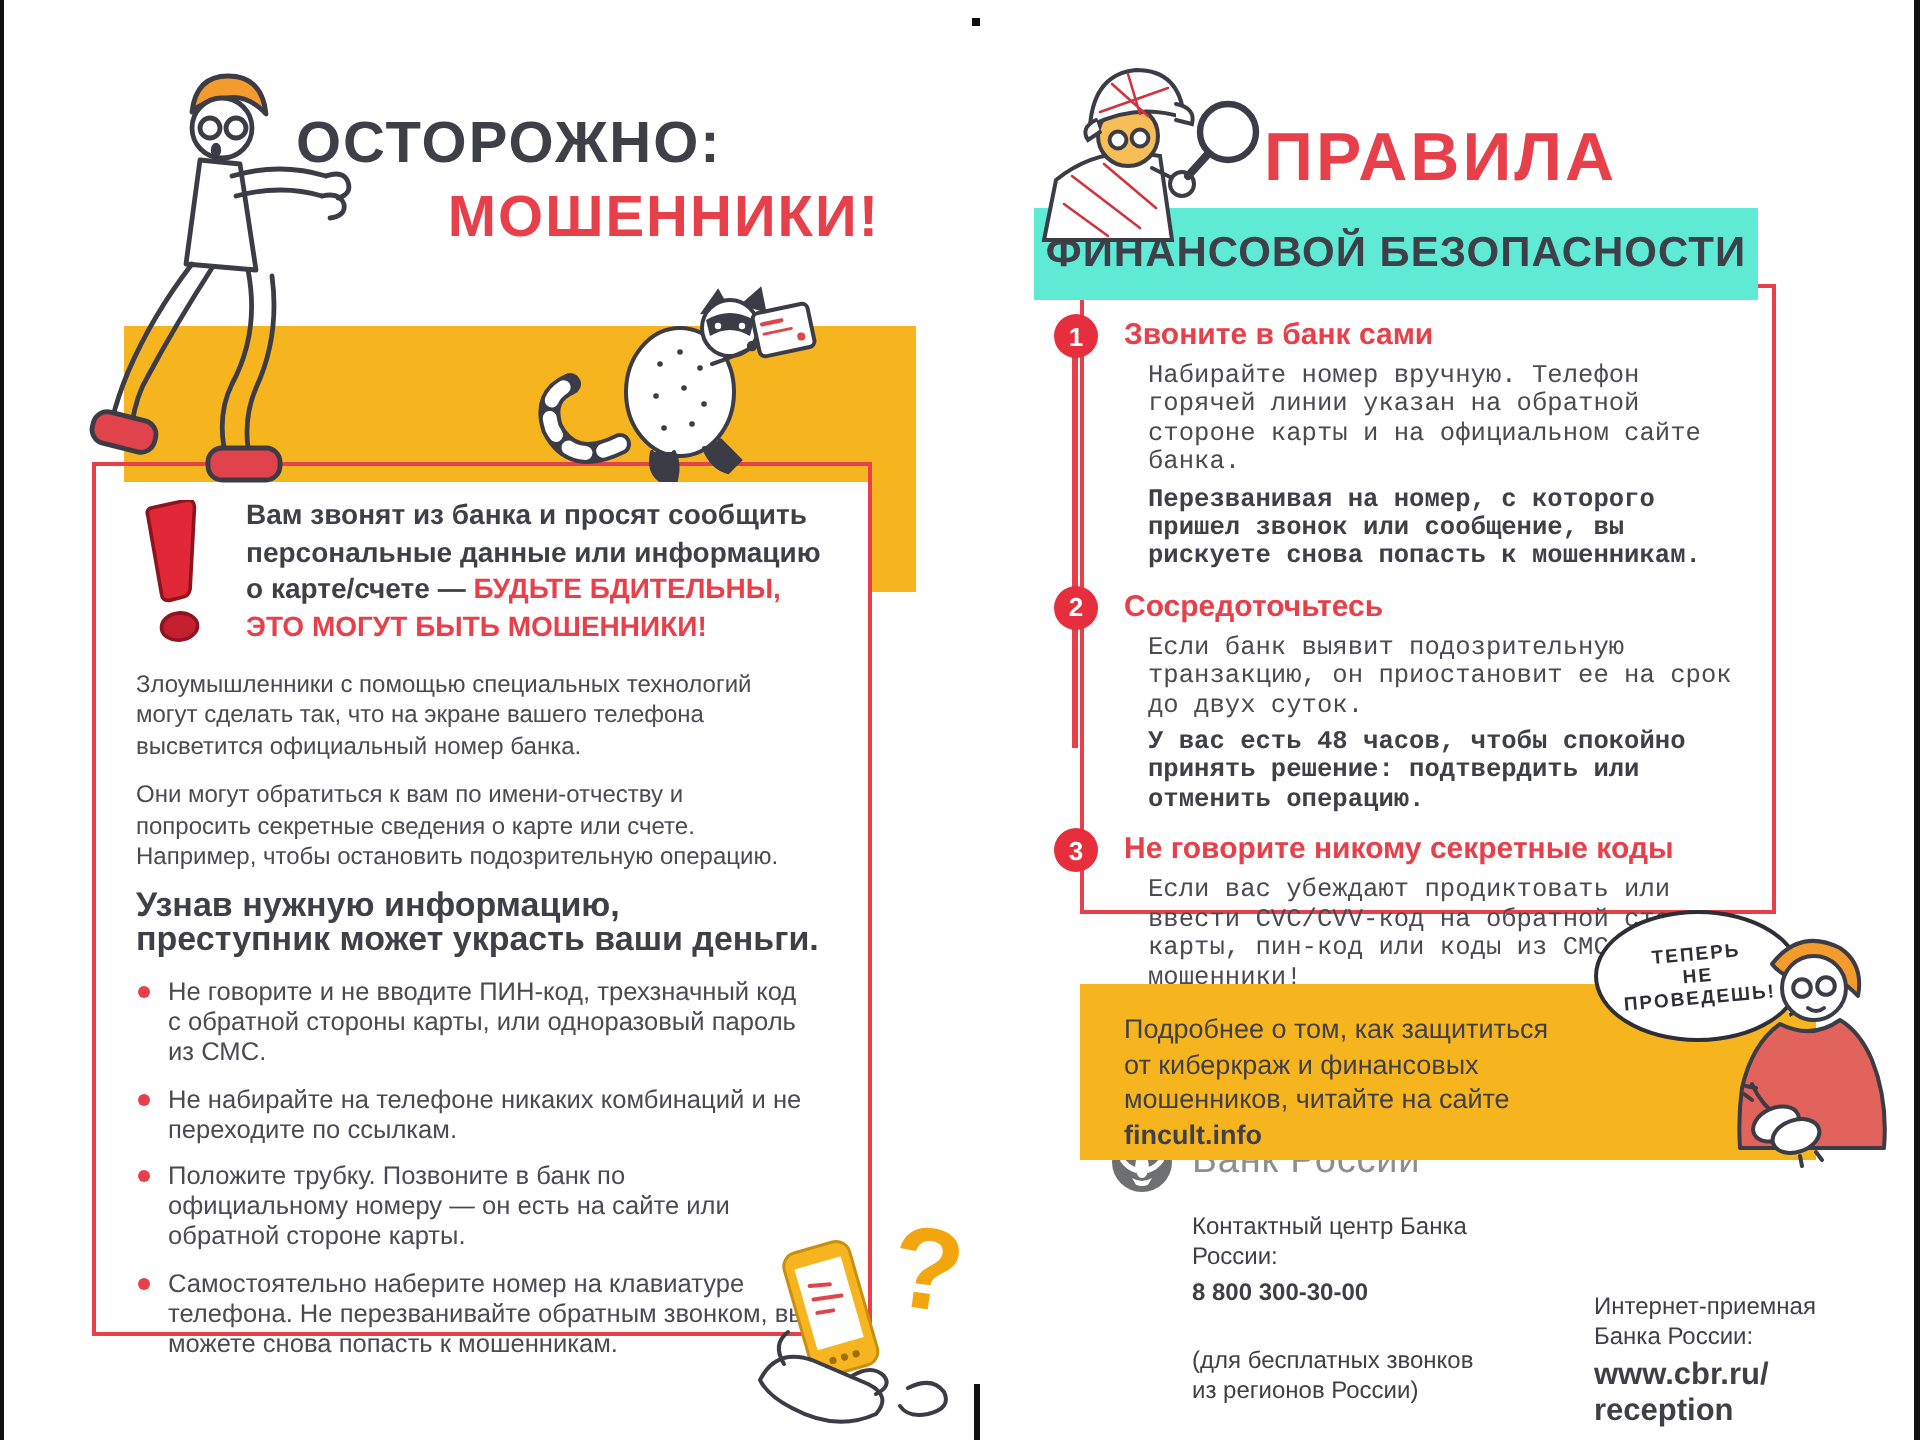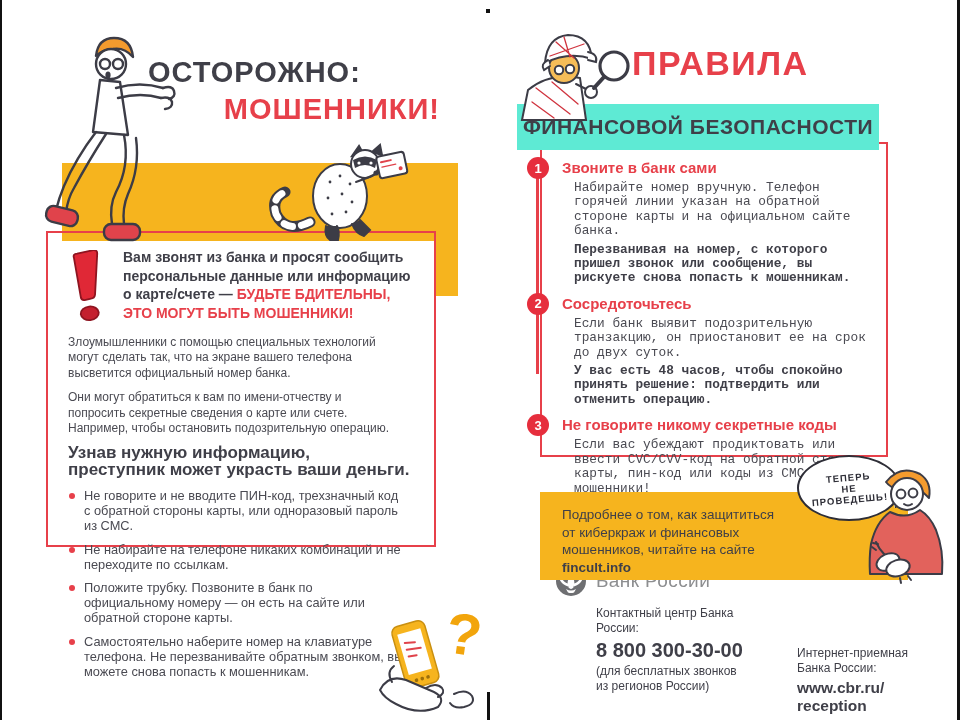--- a/index.html
+++ b/index.html
@@ -14,39 +14,39 @@
   .fold-dot { left:486px; top:9px; width:4px; height:4px; background:#111; }
   .fold-line { left:487px; top:692px; width:3px; height:28px; background:#111; }
 
   
   .l-title { left:148px; top:56px; width:292px; font-weight:700; font-size:29px; letter-spacing:1px; color:#3f3f48; line-height:1.15; }
   .l-title .t2 { text-align:right; color:#e7404a; margin-top:4px; }
 
   .l-band { left:62px; top:163px; width:396px; height:78px; background:#f6b41e; }
   .l-band-overhang { left:436px; top:163px; width:22px; height:133px; background:#f6b41e; }
 
-  .l-box { left:46px; top:231px; width:390px; height:316px; border:2px solid #e7404a; background:transparent; padding:15px 20px 0 20px; z-index:2; }
+  .l-box { left:46px; top:231px; width:390px; height:437px; border:2px solid #e7404a; background:transparent; padding:15px 20px 0 20px; z-index:2; }
   .l-headrow { display:flex; gap:15px; margin-bottom:9px; }
   .l-exicon { flex:none; width:40px; height:76px; margin-top:2px; }
   .l-heading { font-size:14px; line-height:18.5px; font-weight:700; color:#3f3f48; max-width:292px; }
   .l-heading .red { color:#e7404a; }
   .l-para { font-size:12px; line-height:15.4px; color:#4a4a52; margin:0 0 9px 0; max-width:322px; }
   .l-sec { font-size:15px; font-weight:700; color:#e7404a; margin:12px 0 7px 0; letter-spacing:.2px; }
   .l-lead { font-size:17px; line-height:16.8px; font-weight:700; color:#3f3f48; margin:0 0 9px 0; max-width:342px; }
   .l-bullets { list-style:none; }
   .l-bullets li { position:relative; font-size:12.8px; line-height:15.2px; color:#4a4a52; padding-left:16px; margin-bottom:8px; max-width:336px; }
   .l-bullets li::before { content:""; position:absolute; left:1px; top:5px; width:6px; height:6px; border-radius:50%; background:#e7404a; }
 
   .l-man { left:44px; top:26px; width:140px; height:230px; z-index:3; }
   .l-raccoon { left:268px; top:136px; width:152px; height:112px; z-index:4; }
   .l-phone { left:366px; top:590px; width:122px; height:128px; z-index:5; }
 
   
   .r-detective { left:512px; top:26px; width:138px; height:96px; z-index:3; }
-  .r-title { left:632px; top:44px; font-size:34px; font-weight:700; letter-spacing:1.5px; color:#e7404a; }
+  .r-title { left:632px; top:60px; font-size:34px; font-weight:700; letter-spacing:1.5px; color:#e7404a; }
   .r-band { left:517px; top:104px; width:362px; height:46px; background:#5eead4; display:flex; align-items:center; justify-content:center; font-size:21px; font-weight:700; color:#3f3f48; letter-spacing:.5px; z-index:2; }
 
   .r-box { left:540px; top:142px; width:348px; height:315px; border:2px solid #e7404a; padding:15px 12px 0 20px; z-index:1; }
   .r-connector { position:absolute; left:-6px; top:26px; width:3px; height:204px; background:#e7404a; }
   .rule { position:relative; margin-bottom:9px; }
   .rule h4 { font-size:15px; font-weight:700; color:#e7404a; margin:0 0 5px 0; }
   .rule p { font-size:12.8px; line-height:14.4px; color:#4a4a52; margin:0 0 4px 12px; max-width:292px;font-family:Liberation Mono, monospace; }
   .rule p.b { font-weight:700; color:#3f3f48; }
   .badge { position:absolute; left:-35px; top:-2px; width:22px; height:22px; border-radius:50%; background:#e62e3d; color:#fff; font-size:13px; font-weight:700; display:flex; align-items:center; justify-content:center; z-index:4; }
 
@@ -57,21 +57,21 @@
   .bubble { left:797px; top:455px; width:104px; height:66px; background:#fff; border:2px solid #2e2e37; border-radius:50%; z-index:6; }
   .bubble::after { content:""; position:absolute; right:-11px; top:32px; width:16px; height:13px; background:#fff; border-right:2px solid #2e2e37; border-bottom:2px solid #2e2e37; border-radius:0 0 16px 0; transform:rotate(-30deg) skewX(-18deg); }
   .bubble-text { position:absolute; inset:0; display:flex; flex-direction:column; align-items:center; justify-content:center; font-size:9.5px; font-weight:700; letter-spacing:1px; color:#2e2e37; transform:rotate(-5deg); line-height:11px; }
   .r-person { left:856px; top:462px; width:100px; height:126px; z-index:7; }
 
   .logo-mark { left:556px; top:566px; width:30px; height:30px; }
   .logo-text { left:596px; top:570px; font-size:19px; color:#8d8e90; letter-spacing:.4px; }
   .contact-col1 { left:596px; top:606px; width:180px; }
   .contact-col2 { left:797px; top:606px; width:140px;margin-top:40px; }
   .c-label { font-size:12px; line-height:14.5px; color:#3f3f48; margin-bottom:4px; }
-  .c-phone { font-size:20px; font-weight:700; color:#3f3f48; margin-bottom:2px; }
+  .c-phone { font-size:12px; font-weight:700; color:#3f3f48; margin-bottom:20px; }
   .c-note { font-size:12px; line-height:14.5px; color:#3f3f48; max-width:148px; }
   .c-url { font-size:15.5px; font-weight:700; line-height:18px; color:#3f3f48; }
 </style>
 </head>
 <body>
 
 <div class="canvas">
 
   <div class="abs edge-l"></div>
   <div class="abs edge-r"></div>

